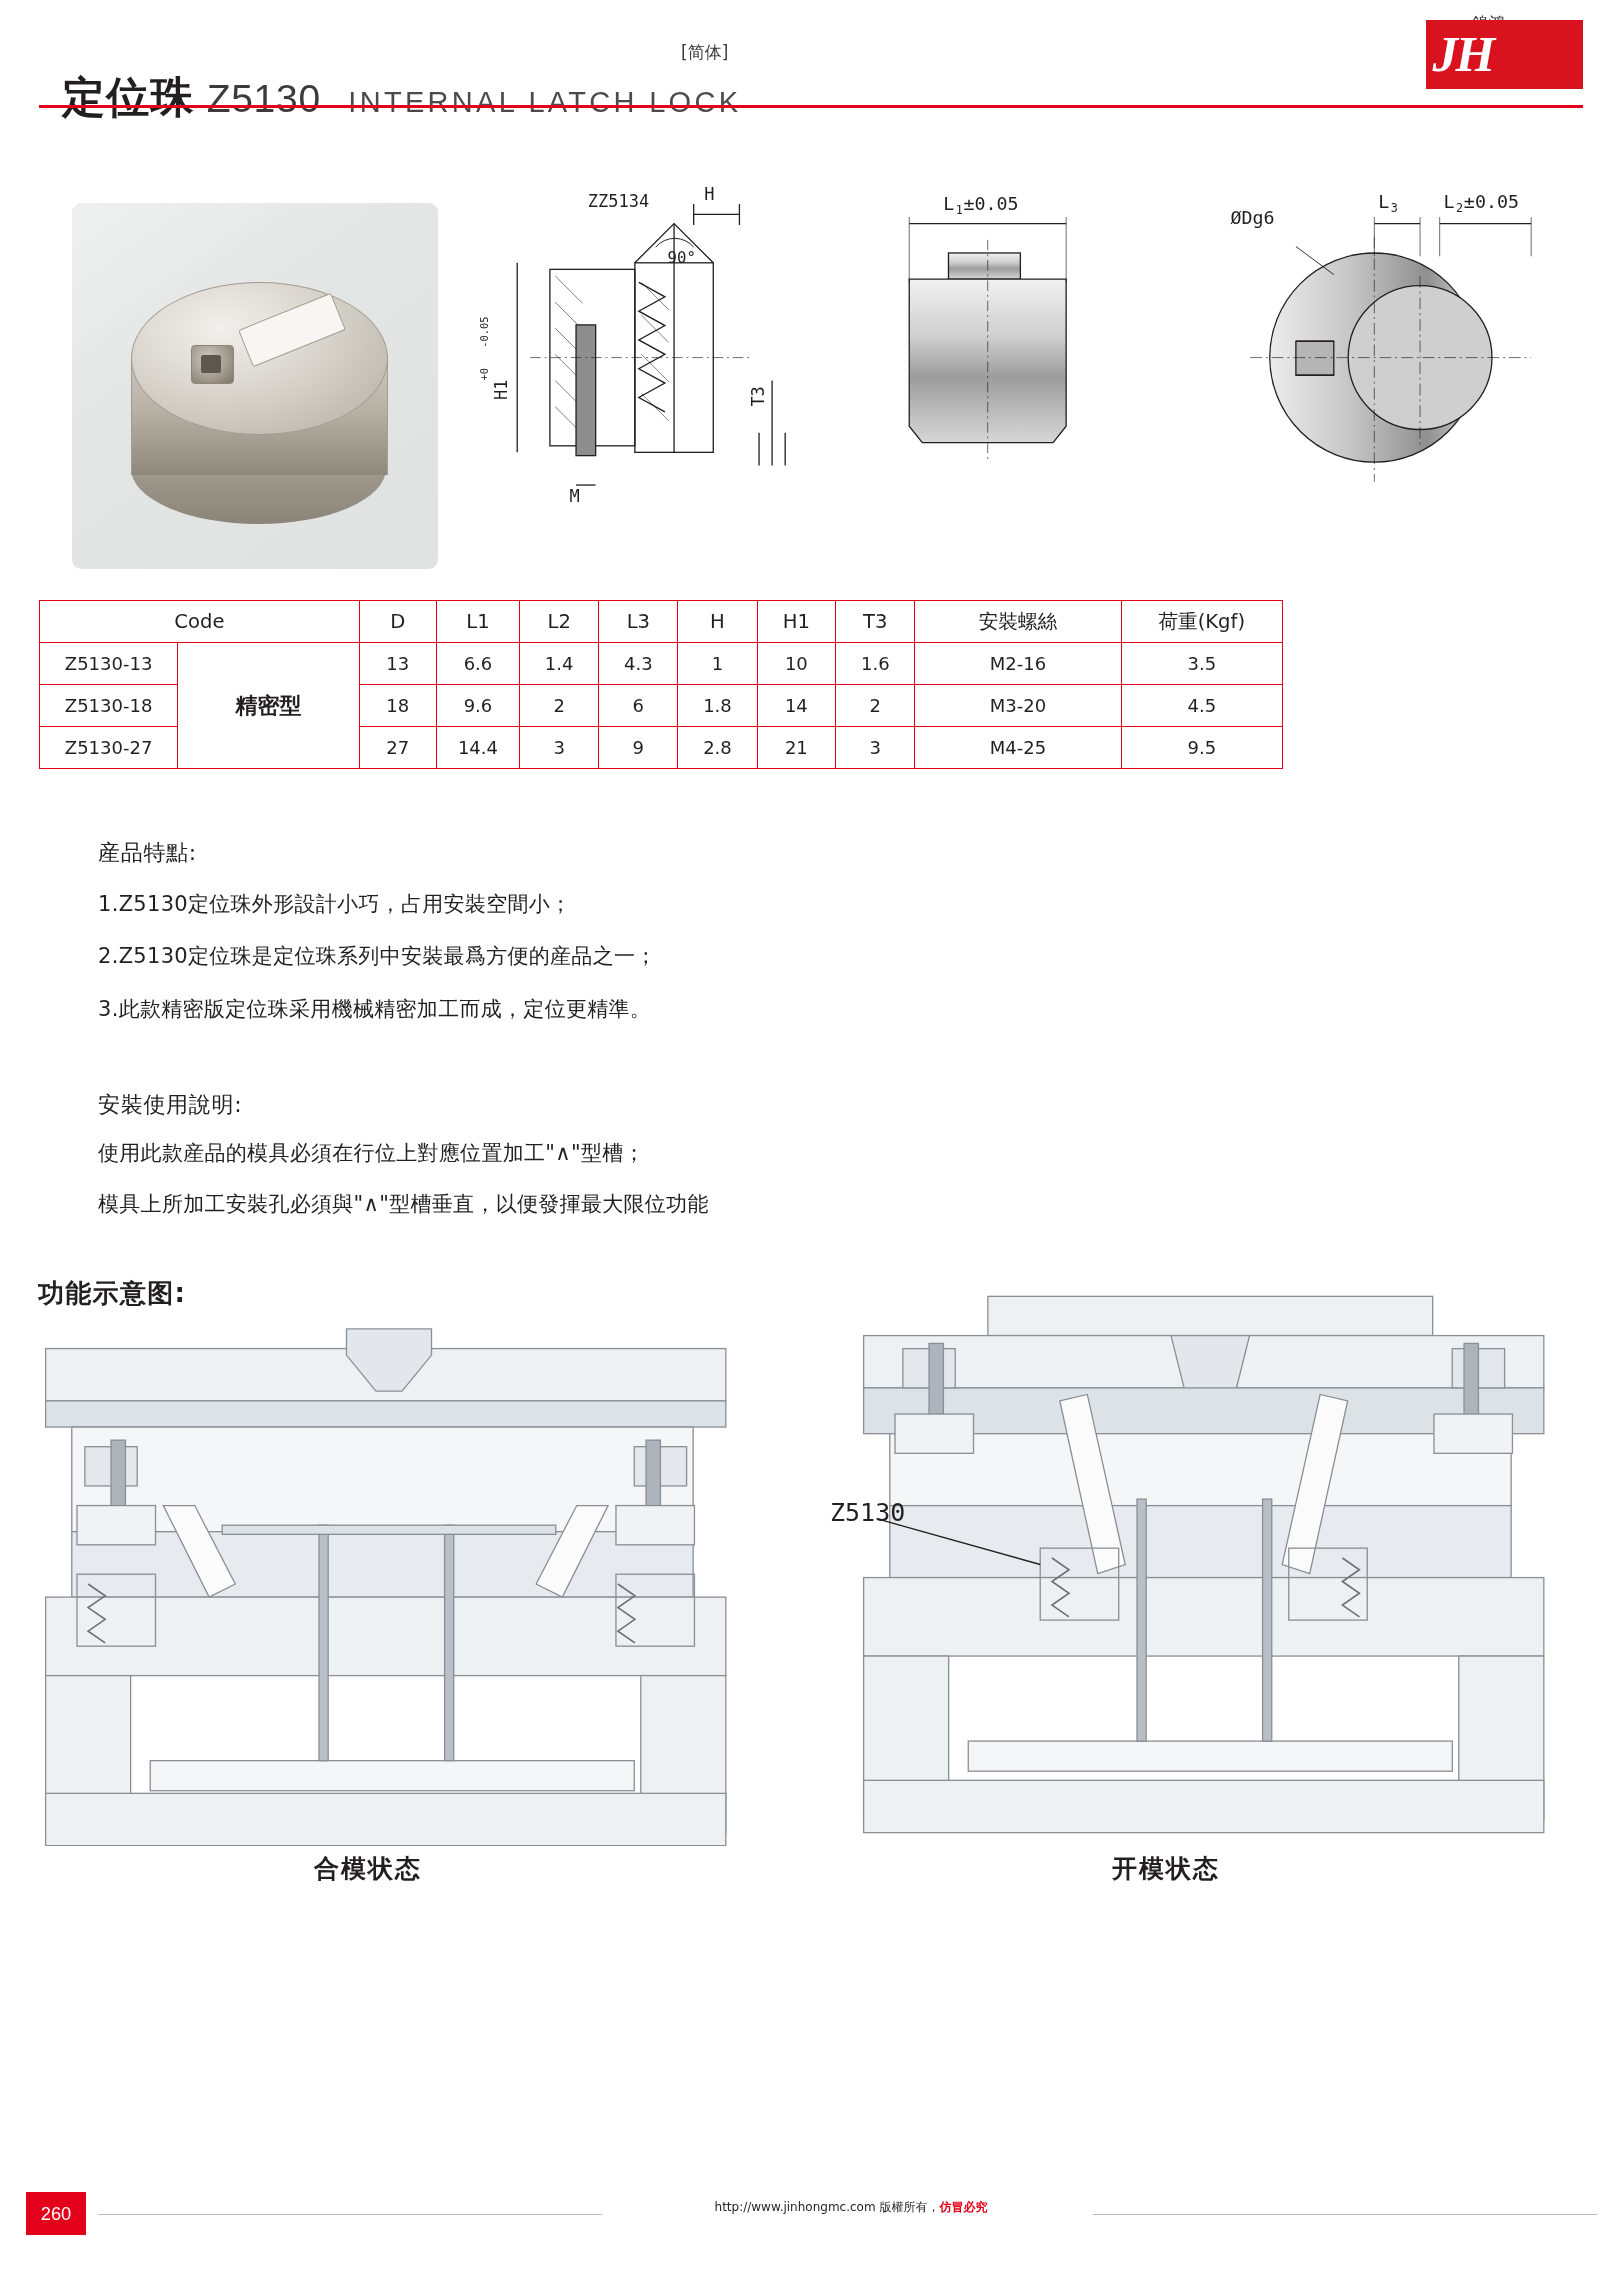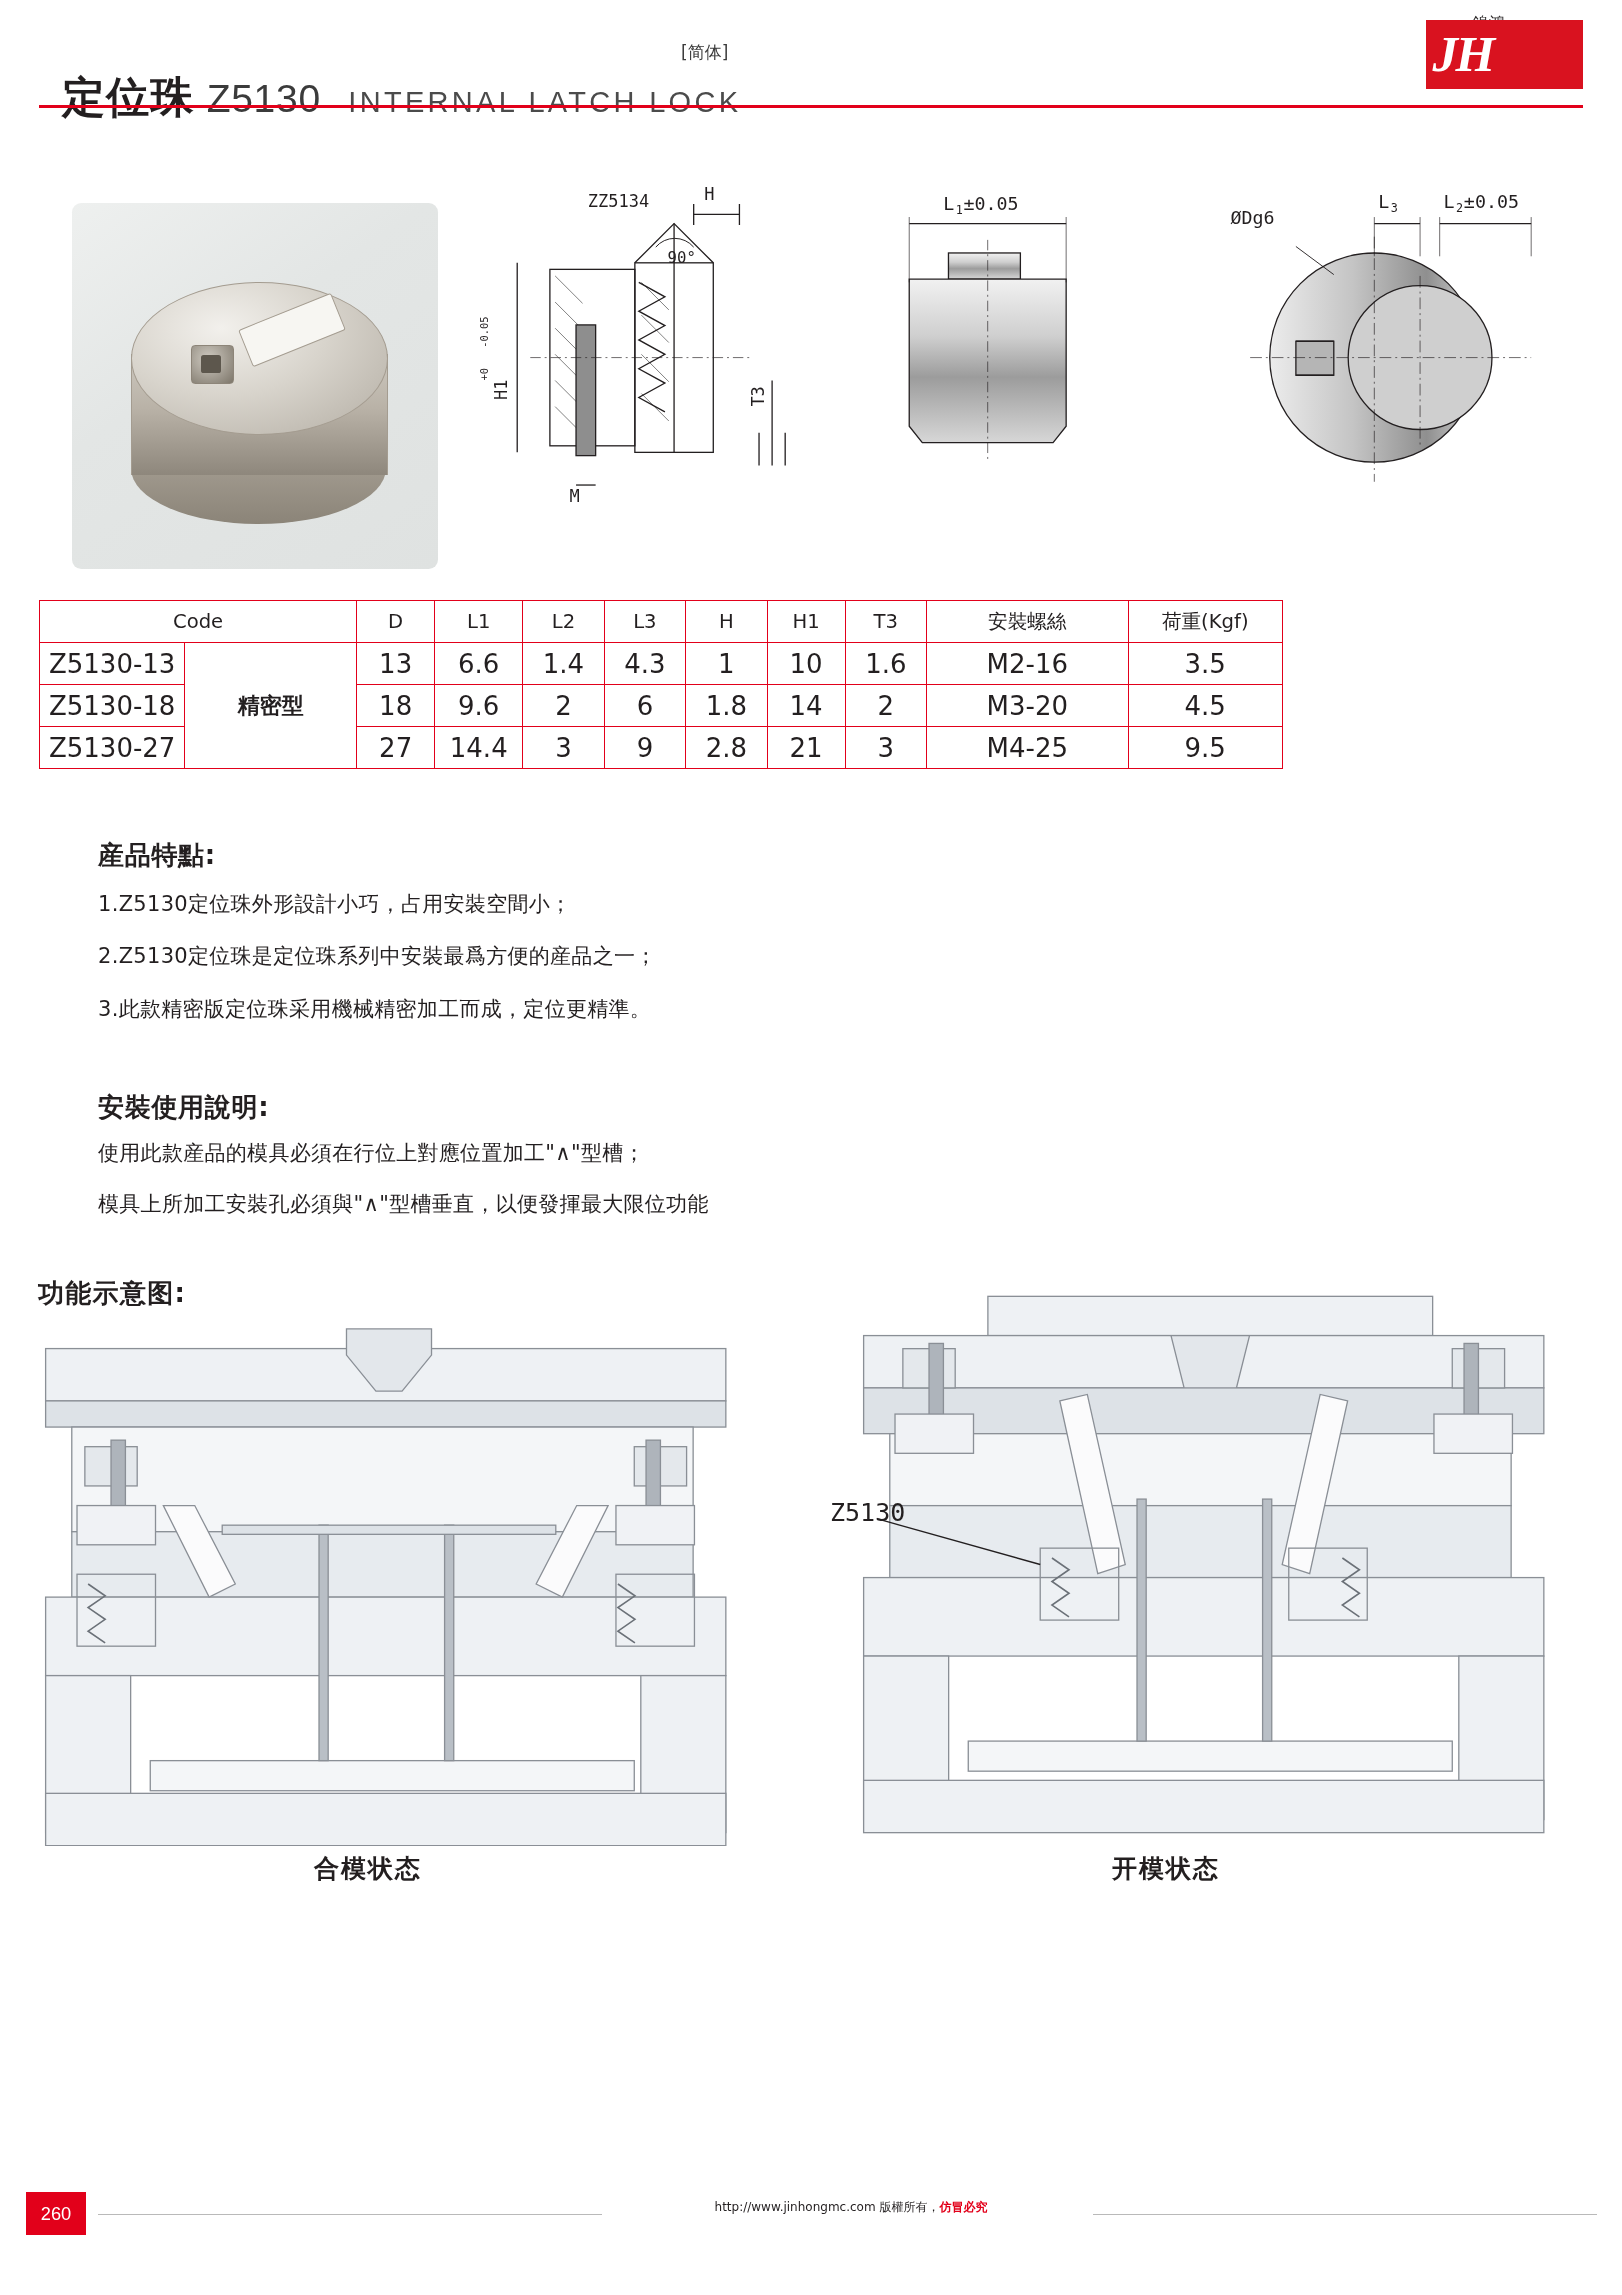--- a/index.html
+++ b/index.html
@@ -54,33 +54,33 @@
              background:radial-gradient(circle at 40% 35%, #cfcac1, #7d766a);
              border:1.3px solid #8d8579; }
   .cyl-hex:after { content:""; position:absolute; left:9.2px; top:9.2px; width:19.6px; height:18.3px;
              background:#5d574d; border-radius:2.6px; }
 
   
   .draw { position:absolute; }
 
   
   .tbl { position:absolute; left:39px; top:600px; width:1244px; border-collapse:collapse; }
-  .tbl td, .tbl th { border:1.3px solid #e2001a; text-align:center; font-size:26px;
+  .tbl td, .tbl th { border:1.3px solid #e2001a; text-align:center; font-size:18px;
                      color:#231f20; font-weight:normal; height:41px; padding:0 2.6px;
                      font-family:"DejaVu Sans", sans-serif; }
   .tbl .code-col { width:170px; }
   .tbl .type-col { width:262px; font-size:22px; font-weight:bold; }
   .tbl .num-col { width:98px; }
   .tbl .screw-col { width:294px; }
   .tbl .load-col { width:216px; }
   .tbl .hdr-row td { font-size:19.6px; }
 
   
   .txtblock { position:absolute; left:98px; font-family:"DejaVu Sans", sans-serif; color:#231f20; }
-  .t-title { font-size:26px; font-weight:bold; letter-spacing:0.7px; }
+  .t-title { font-size:22px; font-weight:normal; letter-spacing:0.7px; }
   .t-line { font-size:21px; letter-spacing:0.3px; }
 
   
   .fn-title { position:absolute; left:38px; top:1276px; font-size:26px; font-weight:bold;
               font-family:"DejaVu Sans", sans-serif; color:#231f20; letter-spacing:1.3px; }
   .fn-caption { position:absolute; font-size:25px; font-weight:bold; color:#231f20;
                 font-family:"DejaVu Sans", sans-serif; letter-spacing:2px; }
 
   
   .pagenum { position:absolute; left:26px; top:2192px; width:60px; height:43px;

